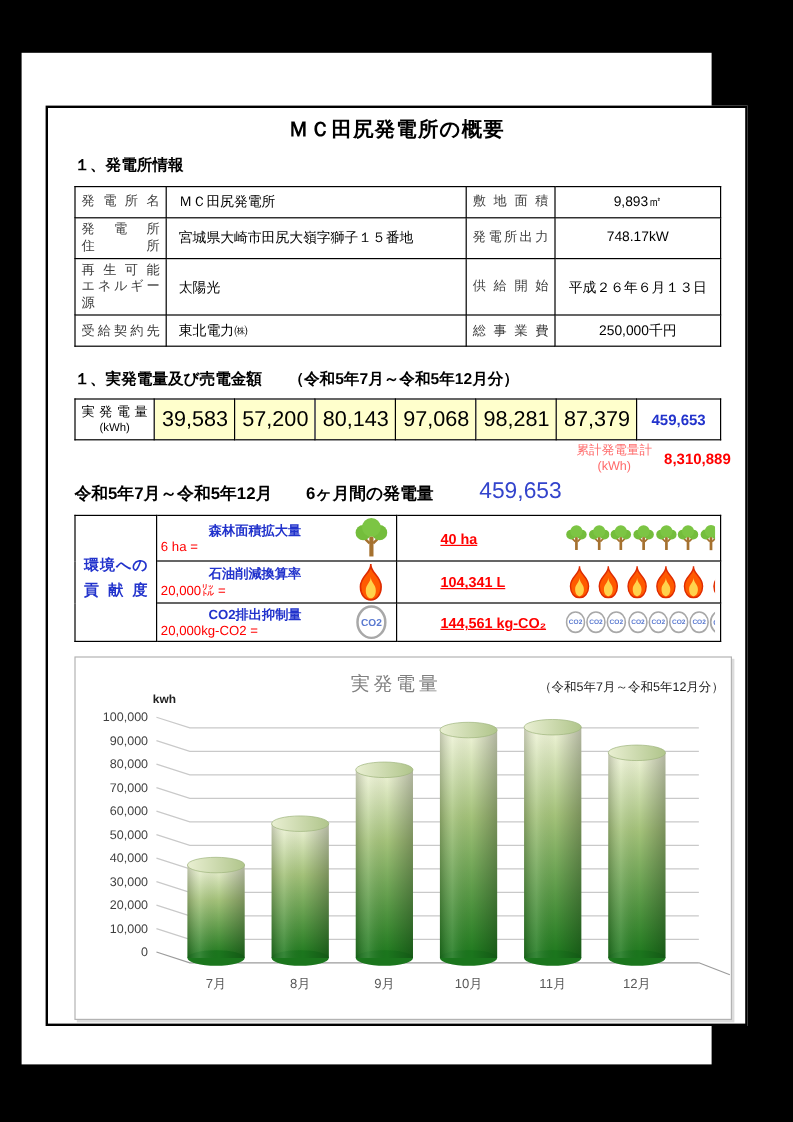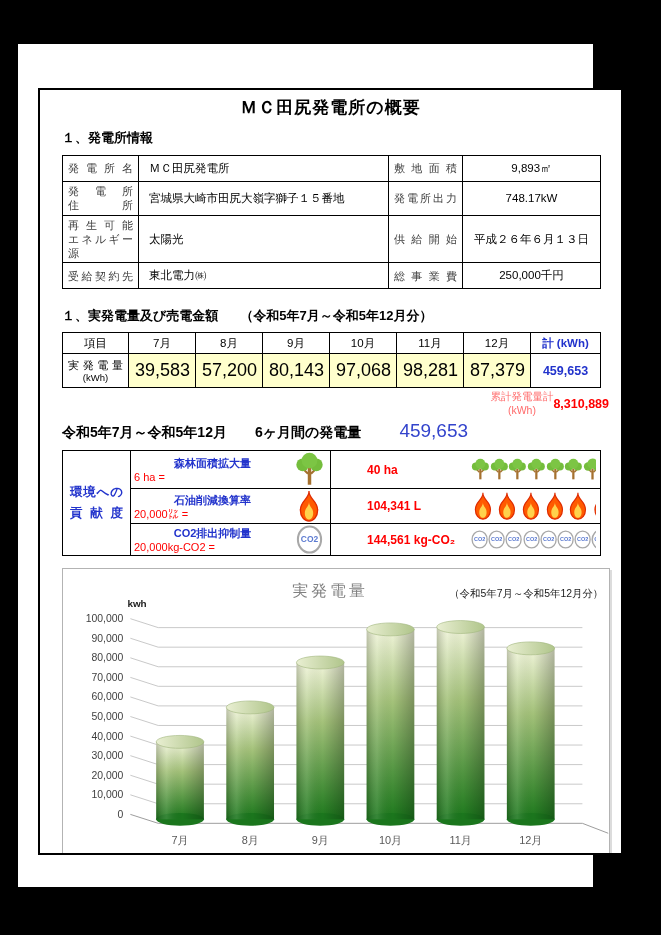--- a/index.html
+++ b/index.html
@@ -29,21 +29,21 @@
   
   .t2 { width:538px; margin-top:7px; }
   .t2 .hd { height:21px; text-align:center; font-size:11.5px; padding:1px 2px; }
   .t2 .hd-total { color:#2233cc; font-weight:bold; }
   .t2 .rowlab { text-align:center; font-size:11px; line-height:1.2; padding:1px 3px; }
   .t2 .rowlab .main { display:block; text-align:justify; text-align-last:justify; padding:0 2px; }
   .t2 .rowlab .sub { display:block; font-size:9.5px; }
   .t2 .num { background:#ffffcc; text-align:right; font-size:18px; padding:6px 5px 6px 2px; }
   .t2 .total { text-align:center; font-size:12.5px; font-weight:bold; color:#2233cc; }
 
-  .cum { display:flex; justify-content:flex-end; align-items:center; margin:2px 12px 0 0; height:27px; }
+  .cum { display:flex; justify-content:flex-end; align-items:center; gap:10px; margin:2px 12px 0 0; height:27px; }
   .cum-label { color:#ff6b6b; font-size:10.5px; line-height:1.3; text-align:center; white-space:pre-line; }
   .cum-value { color:#ff0000; font-weight:bold; font-size:12.5px; }
 
   .six { display:flex; align-items:flex-end; margin:3px 0 0 22px; gap:38px; }
   .six-label { font-size:14px; font-weight:bold; }
   .six-value { font-size:19px; color:#3344cc; }
 
   
   .t3 { width:538px; margin-top:8px; }
   .t3 td { height:31px; padding:0; }
@@ -51,21 +51,21 @@
                  white-space:pre-line; text-align:justify; text-align-last:justify;
                  padding:0 7px; line-height:1.7; }
   .t3 .itemcell { padding:1px 3px; }
   .t3 .itemcell .wrap { display:flex; align-items:center; height:100%; }
   .t3 .itemcell .txt { flex:1 1 auto; }
   .env-name { display:block; color:#2233cc; font-weight:bold; font-size:11px; text-align:center; }
   .env-unit { display:block; color:#ff0000; font-weight:normal; font-size:11px; text-align:left; padding-right:8px; }
   .env-ref-icon { width:36px; display:flex; justify-content:center; align-items:center; }
   .t3 .valcell { padding:1px 4px; }
   .t3 .valcell .wrap { display:flex; align-items:center; height:100%; }
-  .env-value { color:#ff0000; font-weight:bold; font-size:12px; margin-left:32px; width:118px; }
+  .env-value { color:#ff0000; font-weight:bold; font-size:12px; margin-left:32px; width:118px;text-decoration:underline; }
   .env-icons { margin-left:auto; display:flex; align-items:center; width:142px; overflow:hidden; }
   .env-icons .part { display:inline-block; overflow:hidden; }
   .env-icons svg { display:block; }
 
   
   .chart-box { margin:12px 0 0 22px; width:548px; height:303px; border:1px solid #b3b3b3;
                background:#fff; box-shadow:2px 2px 0 #dcdcdc; }
 </style>
 </head>
 <body>
@@ -123,30 +123,20 @@
           <col style="width:66px">
           <col style="width:67px">
           <col style="width:67px">
           <col style="width:67px">
           <col style="width:67px">
           <col style="width:67px">
           <col style="width:67px">
           <col style="width:70px">
         </colgroup>
       <tbody>
-          <tr>
-        <td class="hd">項目</td>
-        <td class="hd">7月</td>
-        <td class="hd">8月</td>
-        <td class="hd">9月</td>
-        <td class="hd">10月</td>
-        <td class="hd">11月</td>
-        <td class="hd">12月</td>
-        <td class="hd hd-total">計 (kWh)</td>
-      </tr>
       <tr>
         <td class="rowlab">
           <span class="main">実発電量</span>
           <span class="sub">(kWh)</span>
         </td>
         <td class="num">39,583</td>
         <td class="num">57,200</td>
         <td class="num">80,143</td>
         <td class="num">97,068</td>
         <td class="num">98,281</td>

